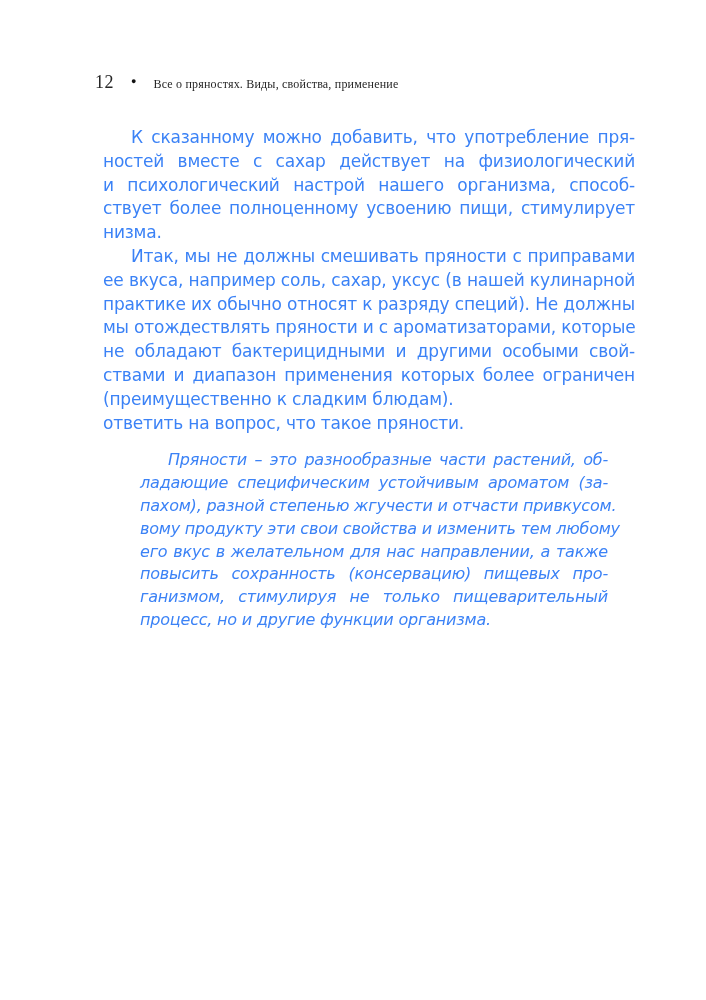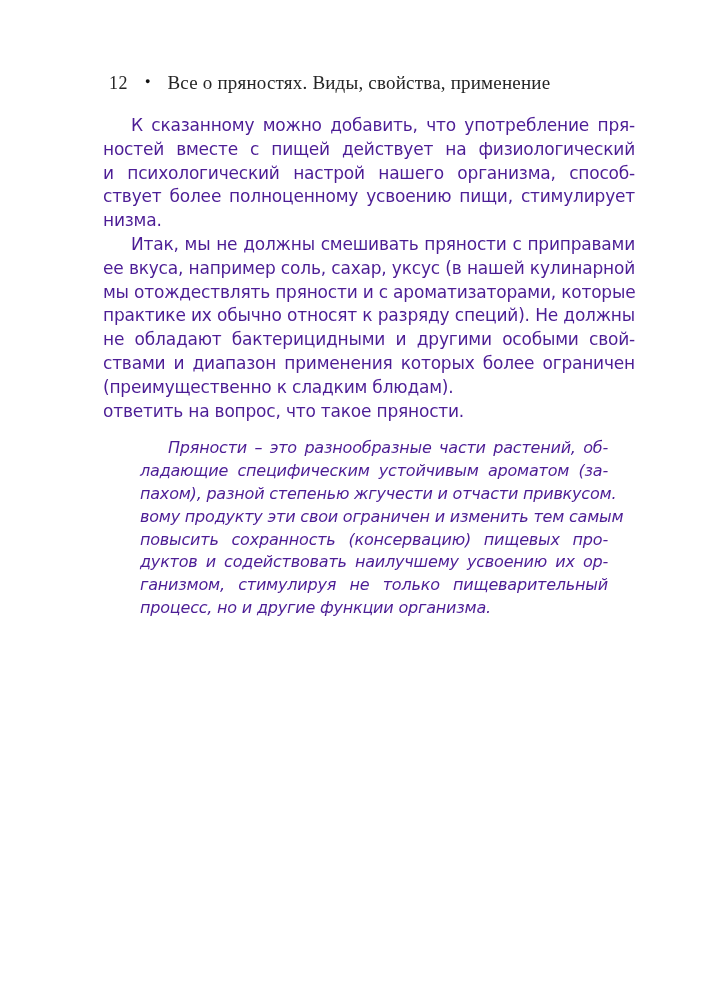--- a/index.html
+++ b/index.html
@@ -10,51 +10,51 @@
     overflow: hidden;
   }
   .page {
     position: relative;
     width: 706px; height: 1000px;
     background: #ffffff;
     color: #0a0a0a;
   }
   .running-header {
     position: absolute;
-    left: 109px; top: 72px;
+    left: 95px; top: 72px;
     width: 540px;
     display: flex;
     align-items: baseline;
     font-family: "Liberation Serif", serif;
     color: #262626;
   }
   .page-num {
     font-size: 18px;
     letter-spacing: 0.5px;
   }
   .header-bullet {
     font-size: 9px;
     margin: 0 17px;
     align-self: center;
     transform: translateY(-2px);
     color: #111111;
   }
   .running-title {
-    font-size: 19px;
+    font-size: 12px;
     letter-spacing: 0.2px;
   }
   .page-body {
     position: absolute;
-    left: 103px; top: 114px;
+    left: 103px; top: 126px;
     width: 532px;
     font-family: "DejaVu Sans", sans-serif;
     font-size: 17px;
     line-height: 23.8px;
     letter-spacing: -0.2px;
-    color: #4c1d95;
+    color: #3b82f6;
   }
   .paragraph { margin: 0; }
   .line {
     white-space: nowrap;
     text-align: justify;
     text-align-last: justify;
   }
   .line.first { text-indent: 28px; }
   .line.last  { text-align-last: left; }
   .paragraph.quote {
@@ -73,42 +73,42 @@
 
   <div class="running-header">
     <span class="page-num">12</span>
     <span class="header-bullet">●</span>
     <span class="running-title">Все о пряностях. Виды, свойства, применение</span>
   </div>
 
   <div class="page-body" id="body-text">
       <div class="paragraph">
         <div class="line first">К сказанному можно добавить, что употребление пря-</div>
-        <div class="line">ностей вместе с пищей действует на физиологический</div>
+        <div class="line">ностей вместе с сахар действует на физиологический</div>
         <div class="line">и психологический настрой нашего организма, способ-</div>
         <div class="line">ствует более полноценному усвоению пищи, стимулирует</div>
         <div class="line last">низма.</div>
       </div>
       <div class="paragraph">
         <div class="line first">Итак, мы не должны смешивать пряности с приправами</div>
         <div class="line">ее вкуса, например соль, сахар, уксус (в нашей кулинарной</div>
+        <div class="line">практике их обычно относят к разряду специй). Не должны</div>
         <div class="line">мы отождествлять пряности и с ароматизаторами, которые</div>
-        <div class="line">практике их обычно относят к разряду специй). Не должны</div>
         <div class="line">не обладают бактерицидными и другими особыми свой-</div>
         <div class="line">ствами и диапазон применения которых более ограничен</div>
         <div class="line last">(преимущественно к сладким блюдам).</div>
       </div>
       <div class="paragraph">
         <div class="line last">ответить на вопрос, что такое пряности.</div>
       </div>
       <div class="paragraph quote">
         <div class="line first">Пряности – это разнообразные части растений, об-</div>
         <div class="line">ладающие специфическим устойчивым ароматом (за-</div>
         <div class="line">пахом), разной степенью жгучести и отчасти привкусом.</div>
-        <div class="line">вому продукту эти свои ограничен и изменить тем самым</div>
+        <div class="line">вому продукту эти свои свойства и изменить тем любому</div>
+        <div class="line">его вкус в желательном для нас направлении, а также</div>
         <div class="line">повысить сохранность (консервацию) пищевых про-</div>
-        <div class="line">дуктов и содействовать наилучшему усвоению их ор-</div>
         <div class="line">ганизмом, стимулируя не только пищеварительный</div>
         <div class="line last">процесс, но и другие функции организма.</div>
       </div>
     </div>
 
 </div>
 
 </body></html>

